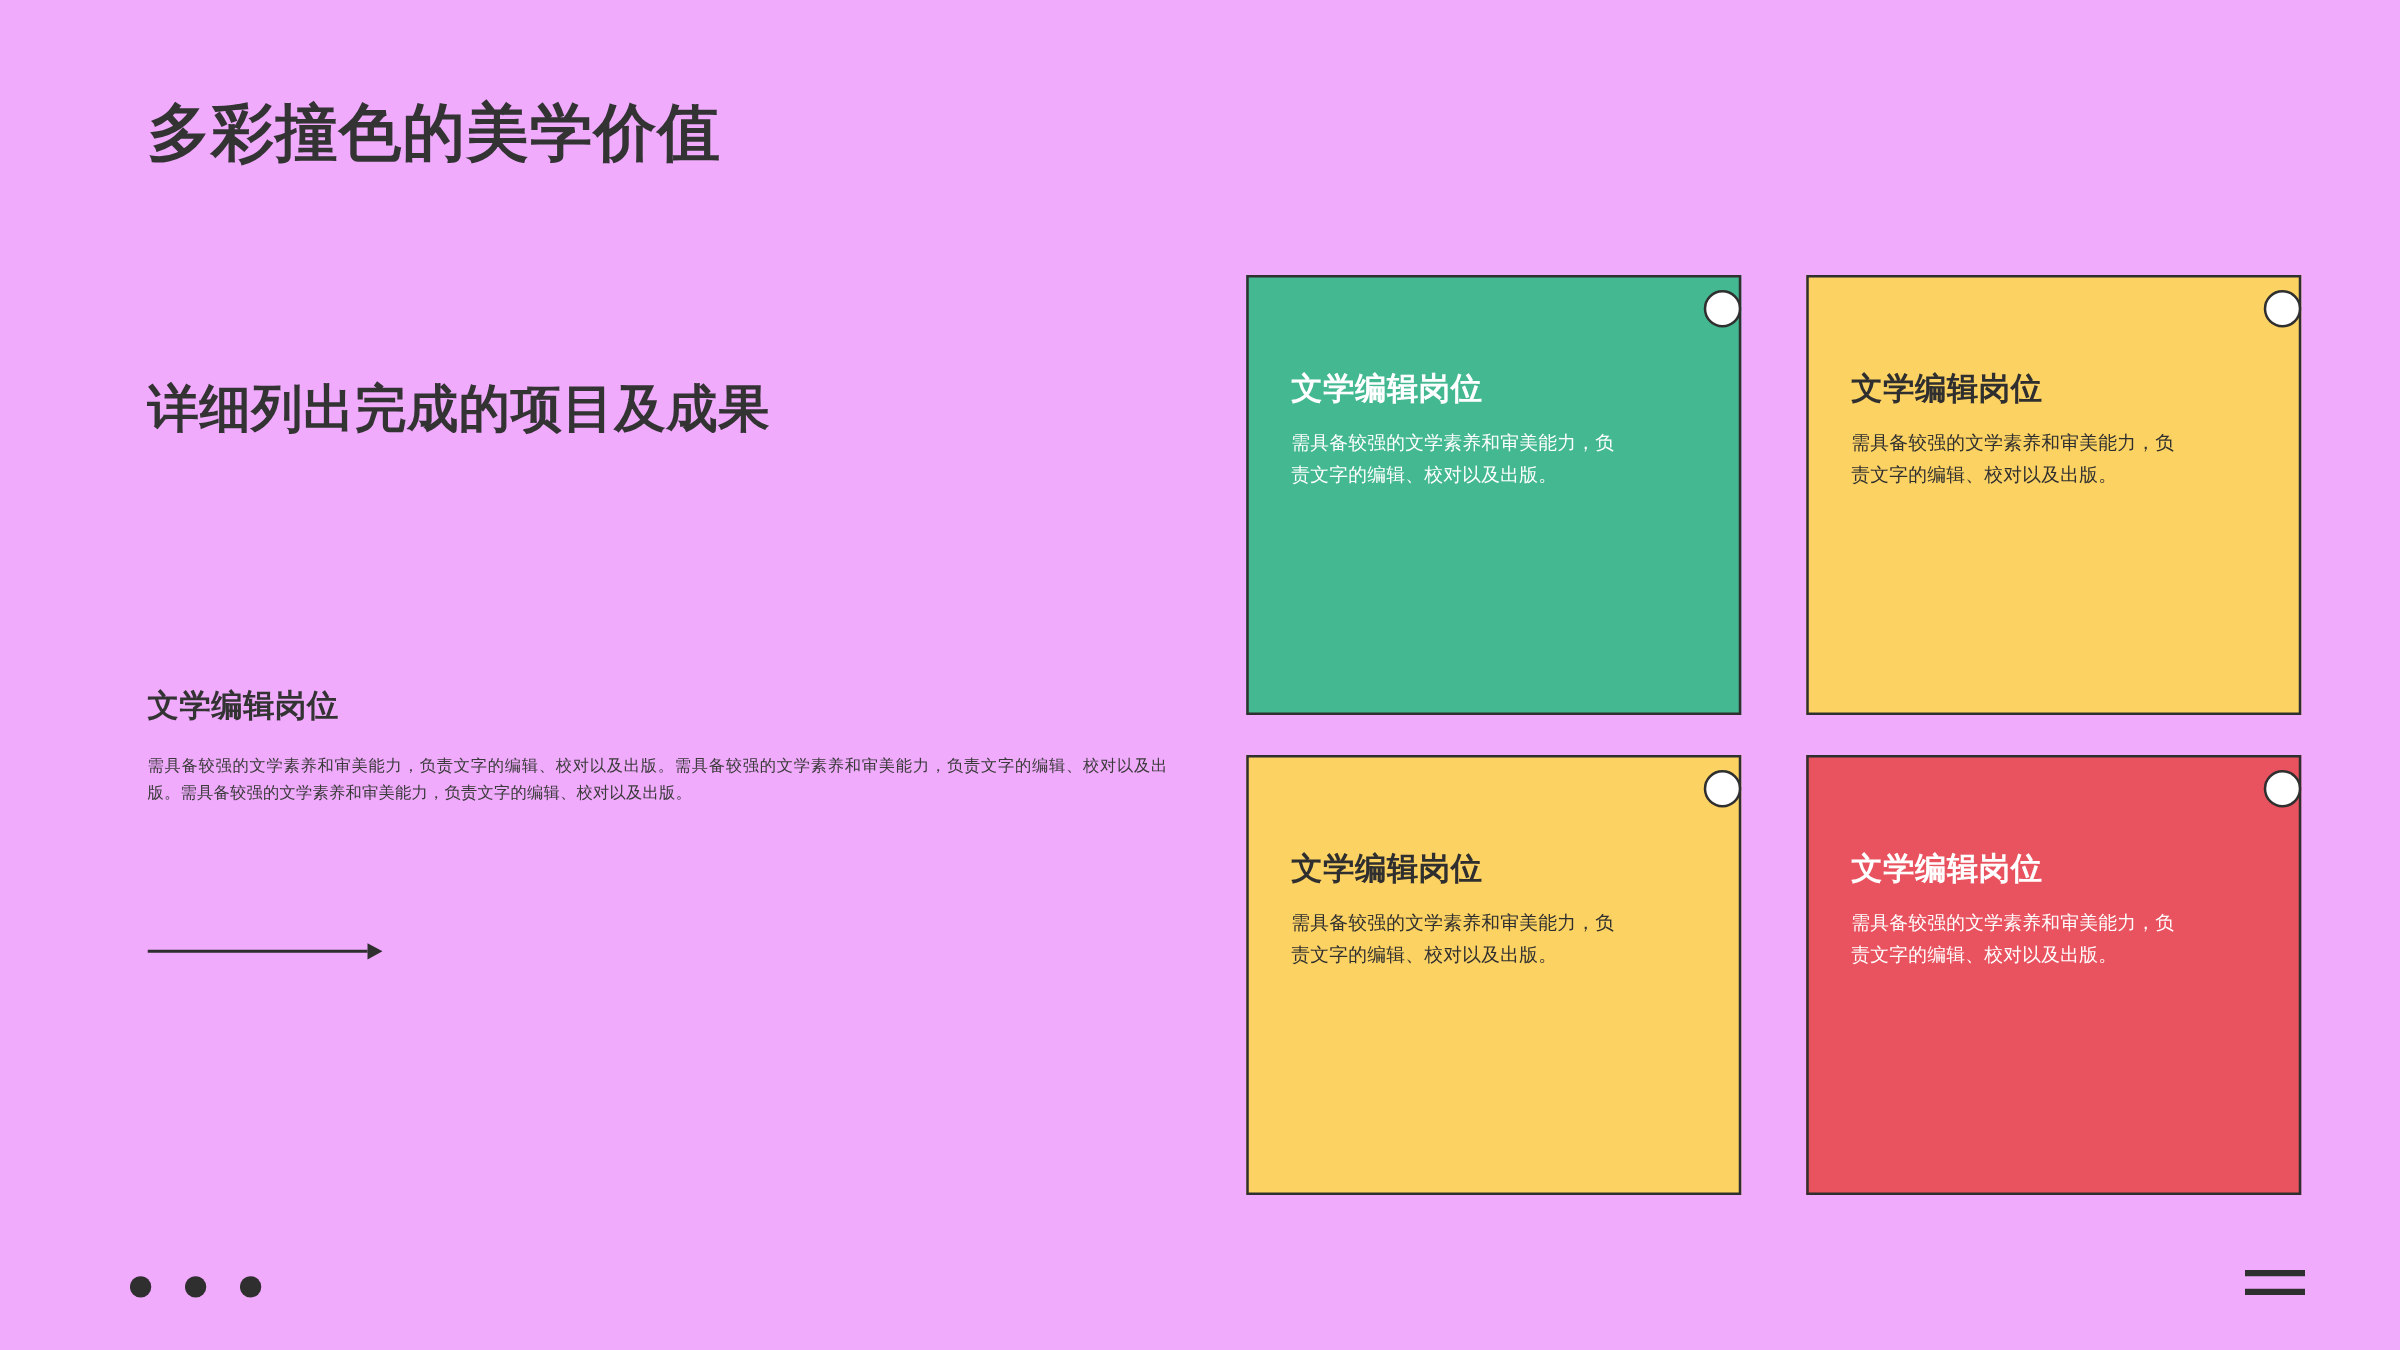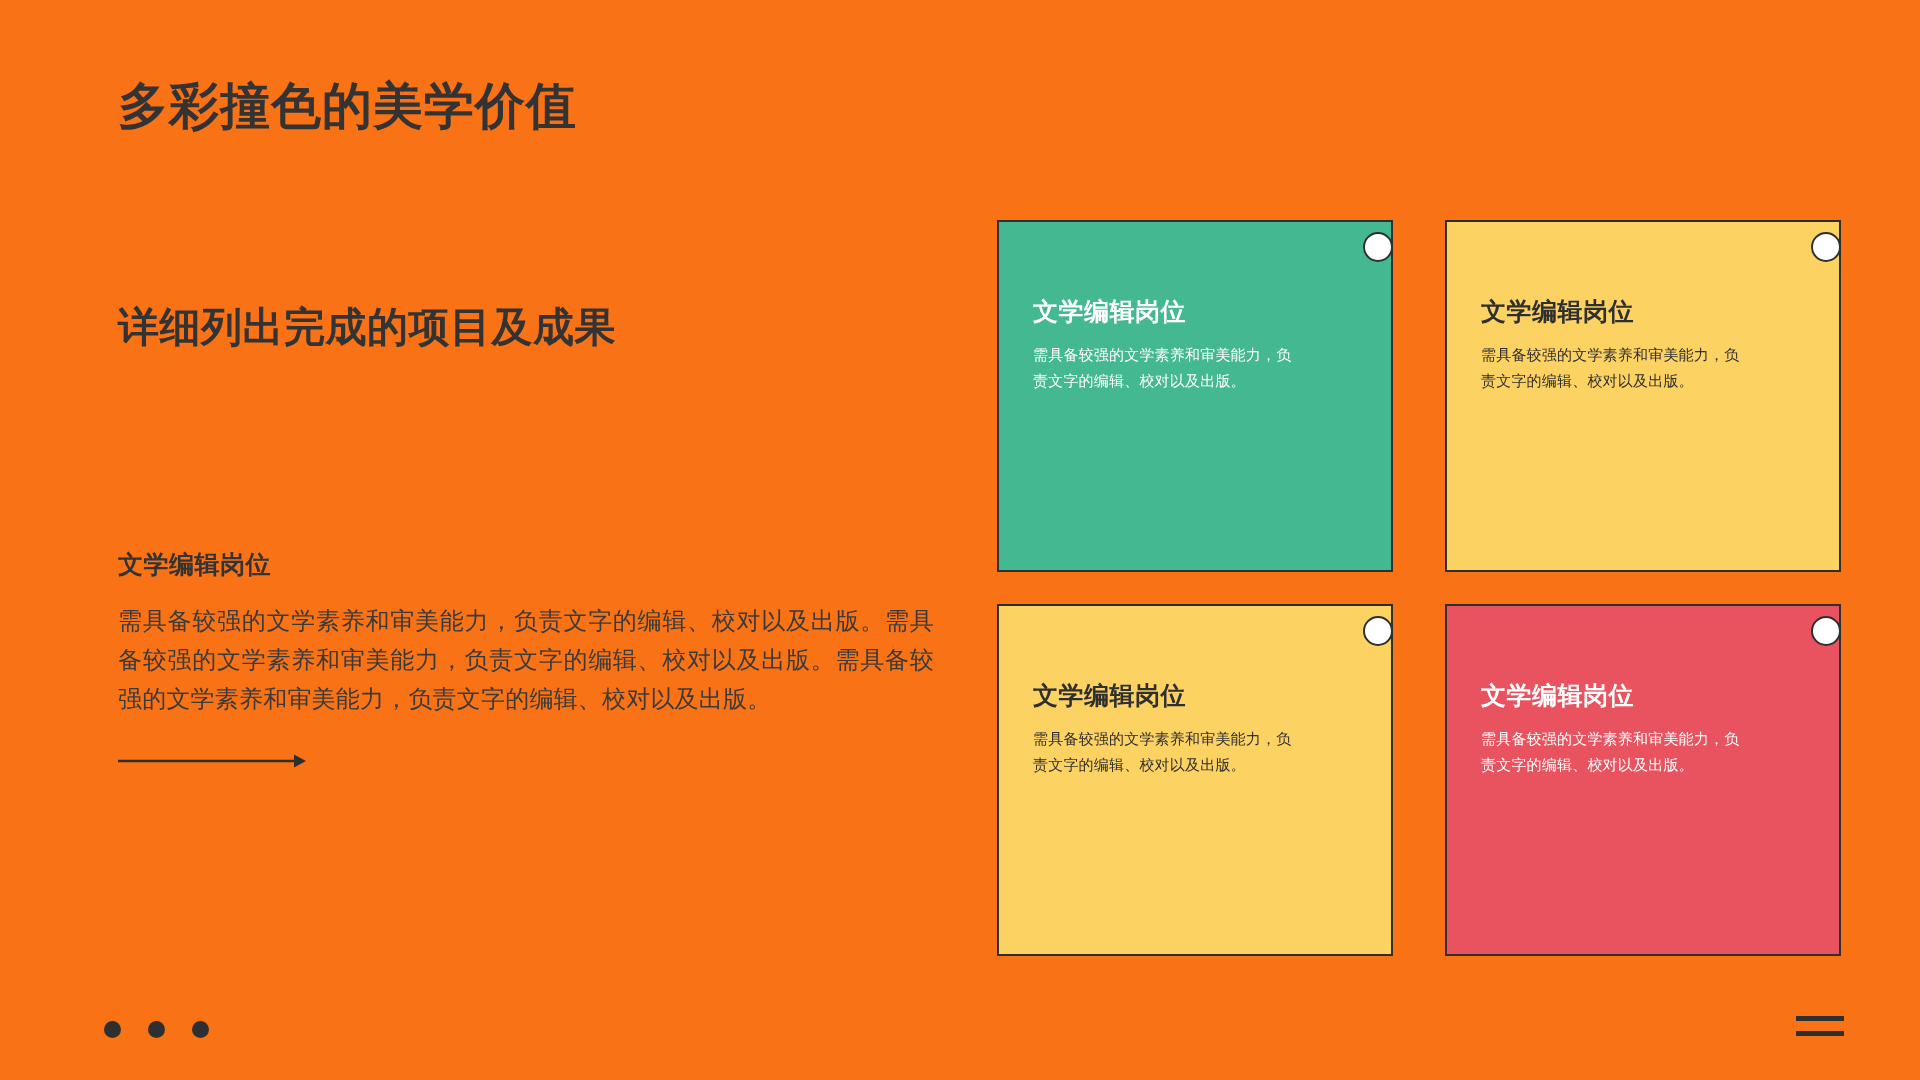--- a/index.html
+++ b/index.html
@@ -12,21 +12,21 @@
     height: 1080px;
     overflow: hidden;
     font-family: "Liberation Sans", "DejaVu Sans", sans-serif;
     position: relative;
     color: #333333;
   }
 
   .slide {
     position: absolute;
     inset: 0;
-    background: #f97316;
+    background: #f0abfc;
   }
 
   
   .left-col {
     position: absolute;
     left: 118px;
     top: 0;
     width: 820px;
     height: 1080px;
   }
@@ -64,21 +64,21 @@
     color: #333333;
     letter-spacing: 0.5px;
     white-space: nowrap;
   }
 
   .block-paragraph {
     position: absolute;
     top: 602px;
     left: 0;
     width: 816px;
-    font-size: 24px;
+    font-size: 13px;
     line-height: 1.62;
     color: #3a3a3a;
     text-align: justify;
     letter-spacing: 0.2px;
   }
 
   .arrow-deco {
     position: absolute;
     top: 752px;
     left: 0;

